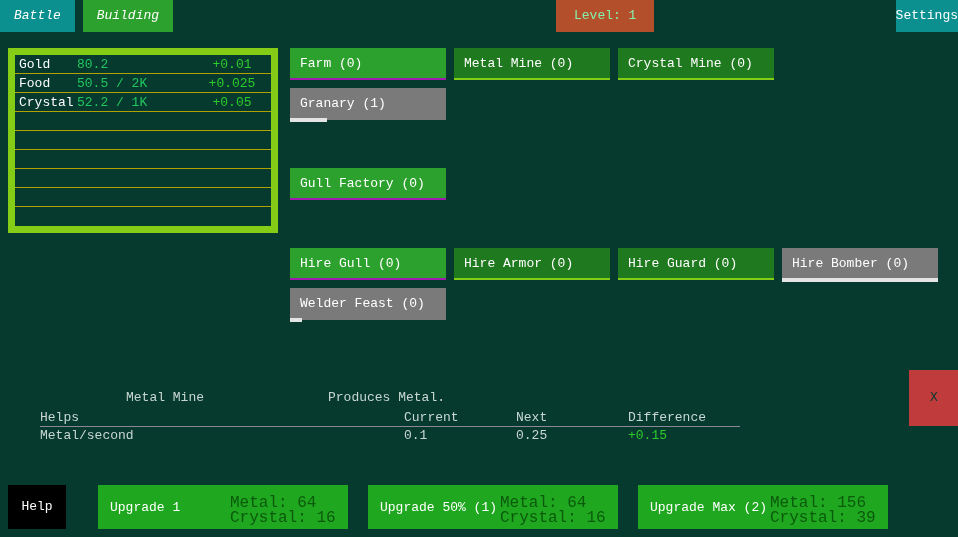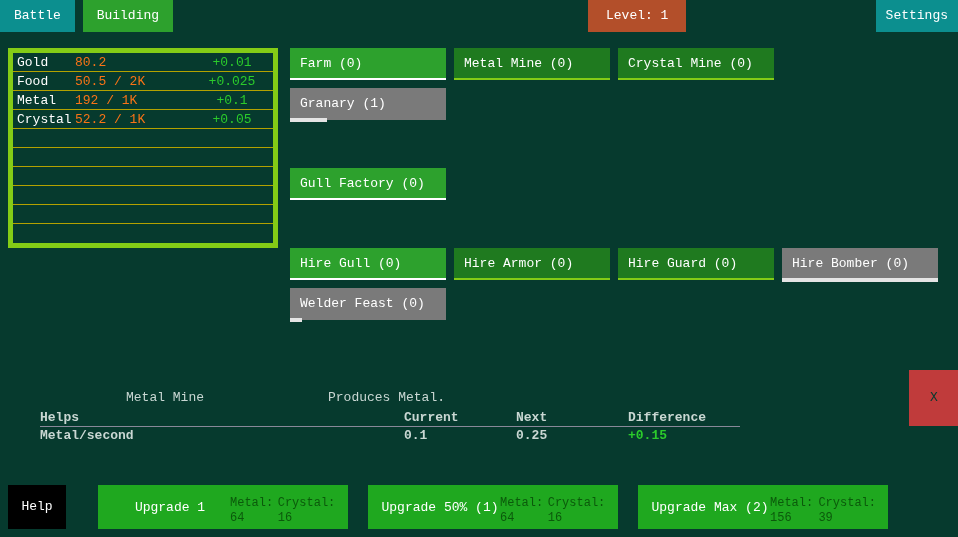--- a/index.html
+++ b/index.html
@@ -14,80 +14,81 @@
     overflow: hidden;
   }
   .topbar { position: absolute; top: 0; left: 0; width: 100%; height: 32px; }
   .tab {
     display: inline-block;
     height: 32px;
     line-height: 32px;
     padding: 0 14px;
     color: #fff;
     cursor: pointer;
+    font-style: italic;
   }
   .tab-battle { background: #0c8f8f; }
   .tab-building { background: #2da12d; }
   .level {
-    position: absolute; top: 0; left: 588px;
+    position: absolute; top: 0; left: 556px;
     height: 32px; line-height: 32px;
     padding: 0 18px;
-    background: #b34f2a; color: #ffffff;
+    background: #b34f2a; color: #86efac;
   }
   .settings {
     position: absolute; top: 0; right: 0;
     height: 32px; line-height: 32px;
-    padding: 0 10px;
+    padding: 0 0;
     background: #0c8f8f; color: #fff;
     cursor: pointer;
   }
 
   .res-table {
     position: absolute; top: 48px; left: 8px;
     width: 270px;
-    border: 5px solid #84cc16;
+    border: 7px solid #84cc16;
   }
   .res-row {
     height: 19px; line-height: 19px;
     border-bottom: 1px solid #b3a100;
     display: flex;
     padding: 0 4px;
   }
   .res-row:last-child { border-bottom: none; }
   .res-name { width: 58px; color: #fff; }
-  .res-val  { width: 120px; color: #f97316; }
+  .res-val  { width: 120px; color: #22c55e; }
   .res-rate { flex: 1; text-align: center; color: #2bcb2b; }
 
   .build-area { position: absolute; top: 48px; left: 290px; right: 8px; }
   .build-row { display: flex; gap: 8px; margin-bottom: 8px; min-height: 32px; }
   .build-btn {
     position: relative;
     width: 156px; height: 32px;
     line-height: 32px;
     padding: 0 10px;
     color: #fff;
     cursor: pointer;
   }
-  .b-green  { background: #2da12d; border-bottom: 2px solid #ffffff; }
+  .b-green  { background: #2da12d; border-bottom: 2px solid #a21caf; }
   .b-dgreen { background: #1f7a1f; border-bottom: 2px solid #84cc16; }
   .b-grey   { background: #7a7a7a; }
   .prog {
     position: absolute; left: 0; bottom: -2px;
     height: 4px; background: #e4e4e4;
   }
 
   .detail {
     position: absolute; left: 40px; top: 390px; width: 700px;
     color: #c9d7d3;
   }
   .detail .title-row { display: flex; gap: 38px; }
   .detail .title { width: 250px; text-align: center; }
   .detail .desc { }
   .detail table { width: 100%; border-collapse: collapse; margin-top: 4px; }
-  .detail th, .detail td { text-align: left; font-weight: bold; padding: 1px 0; margin-left: 23px; }
+  .detail th, .detail td { text-align: left; font-weight: normal; padding: 1px 0; margin-left: 23px; }
   .detail thead tr { border-bottom: 1px solid #889; }
   .diff-pos { color: #2bcb2b; }
 
   .close-btn {
     position: absolute; top: 370px; right: -1px;
     width: 50px; height: 56px;
     background: #c03b3b; color: #063a2e;
     text-align: center; line-height: 56px;
     cursor: pointer;
   }
@@ -104,22 +105,22 @@
     position: absolute; left: 98px; bottom: 8px;
     display: flex; gap: 20px;
   }
   .upg-btn {
     width: 250px; height: 44px;
     background: #1fa81f;
     display: flex; align-items: center;
     padding: 0 12px;
     cursor: pointer;
   }
-  .upg-label { flex: 0 0 120px; color: #fff; text-align: center; }
-  .upg-costs { display: flex; font-size: 12px; line-height: 15px; margin-top: 7px; }
+  .upg-label { flex: 0 0 120px; color: #fff; }
+  .upg-costs { display: flex; flex-direction: column; font-size: 16px; line-height: 15px; margin-top: 7px; }
   .upg-costs span { color: #0b5a0b; }
 </style>
 </head>
 <body>
 
 <div class="topbar">
   <span class="tab tab-battle">Battle</span>
   <span class="tab tab-building">Building</span>
   <span class="level">Level: 1</span>
   <span class="settings">Settings</span>
@@ -128,25 +129,20 @@
 <div class="res-table">
   <div class="res-row">
     <span class="res-name">Gold</span>
     <span class="res-val">80.2</span>
     <span class="res-rate">+0.01</span>
   </div>
   <div class="res-row">
     <span class="res-name">Food</span>
     <span class="res-val">50.5 / 2K</span>
     <span class="res-rate">+0.025</span>
-  </div>
-  <div class="res-row">
-    <span class="res-name">Metal</span>
-    <span class="res-val">192 / 1K</span>
-    <span class="res-rate">+0.1</span>
   </div>
   <div class="res-row">
     <span class="res-name">Crystal</span>
     <span class="res-val">52.2 / 1K</span>
     <span class="res-rate">+0.05</span>
   </div>
   <div class="res-row"></div>
   <div class="res-row"></div>
   <div class="res-row"></div>
   <div class="res-row"></div>

